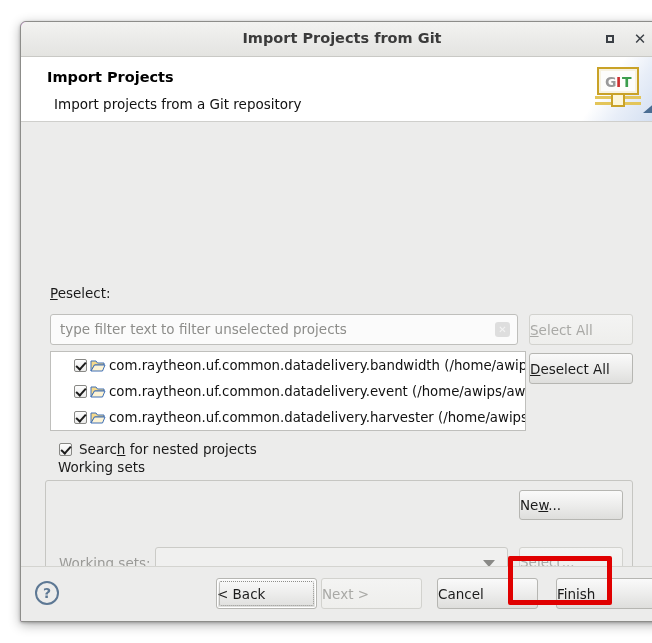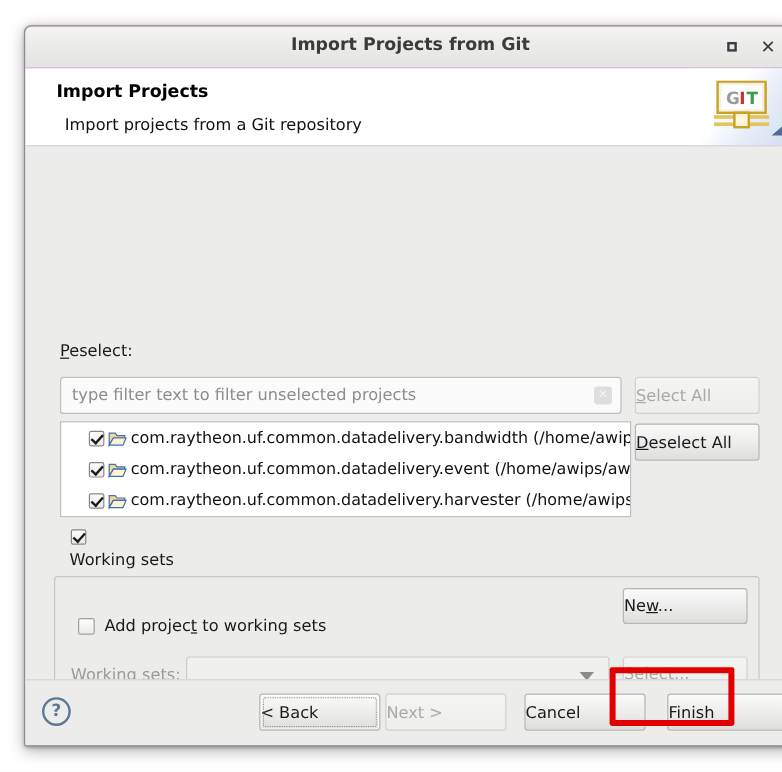--- a/index.html
+++ b/index.html
@@ -379,29 +379,26 @@
               <path d="M1 12V2h5l1.5 2H14v2H4.5L1 12z" fill="#f5d98a" stroke="#3f6fb5" stroke-width="1"></path>
               <path d="M4.5 6H15l-2.5 6H1z" fill="#fdf3d4" stroke="#3f6fb5" stroke-width="1"></path>
             </svg>
           </span>
           <span class="row-txt">com.raytheon.uf.common.datadelivery.harvester (/home/awips/av</span>
         </div>
       </div>
 
       <div class="nested-row">
         <span class="cb on"></span>
+        <span class="lbl" style="position:relative;"><span>Searc</span><span class="mn">h</span><span> for nested projects</span></span>
       </div>
 
       <div class="group"></div>
       <div class="group-title">Working sets</div>
 
-      <div class="ws-cb-row">
-        <span class="cb"></span>
-        <span class="lbl" style="position:relative;"><span>Add projec</span><span class="mn">t</span><span> to working sets</span></span>
-      </div>
 
       <div class="btn new-btn">
           <span><span>Ne</span><span class="mn">w</span><span>...</span></span>
         </div>
       <div class="btn dis select-btn">
           <span><span>S</span><span class="mn">e</span><span>lect...</span></span>
         </div>
 
       <div class="lbl dim" style="left:38px; top:433px;"><span>W</span><span class="mn">o</span><span>rking sets:</span></div>
 

